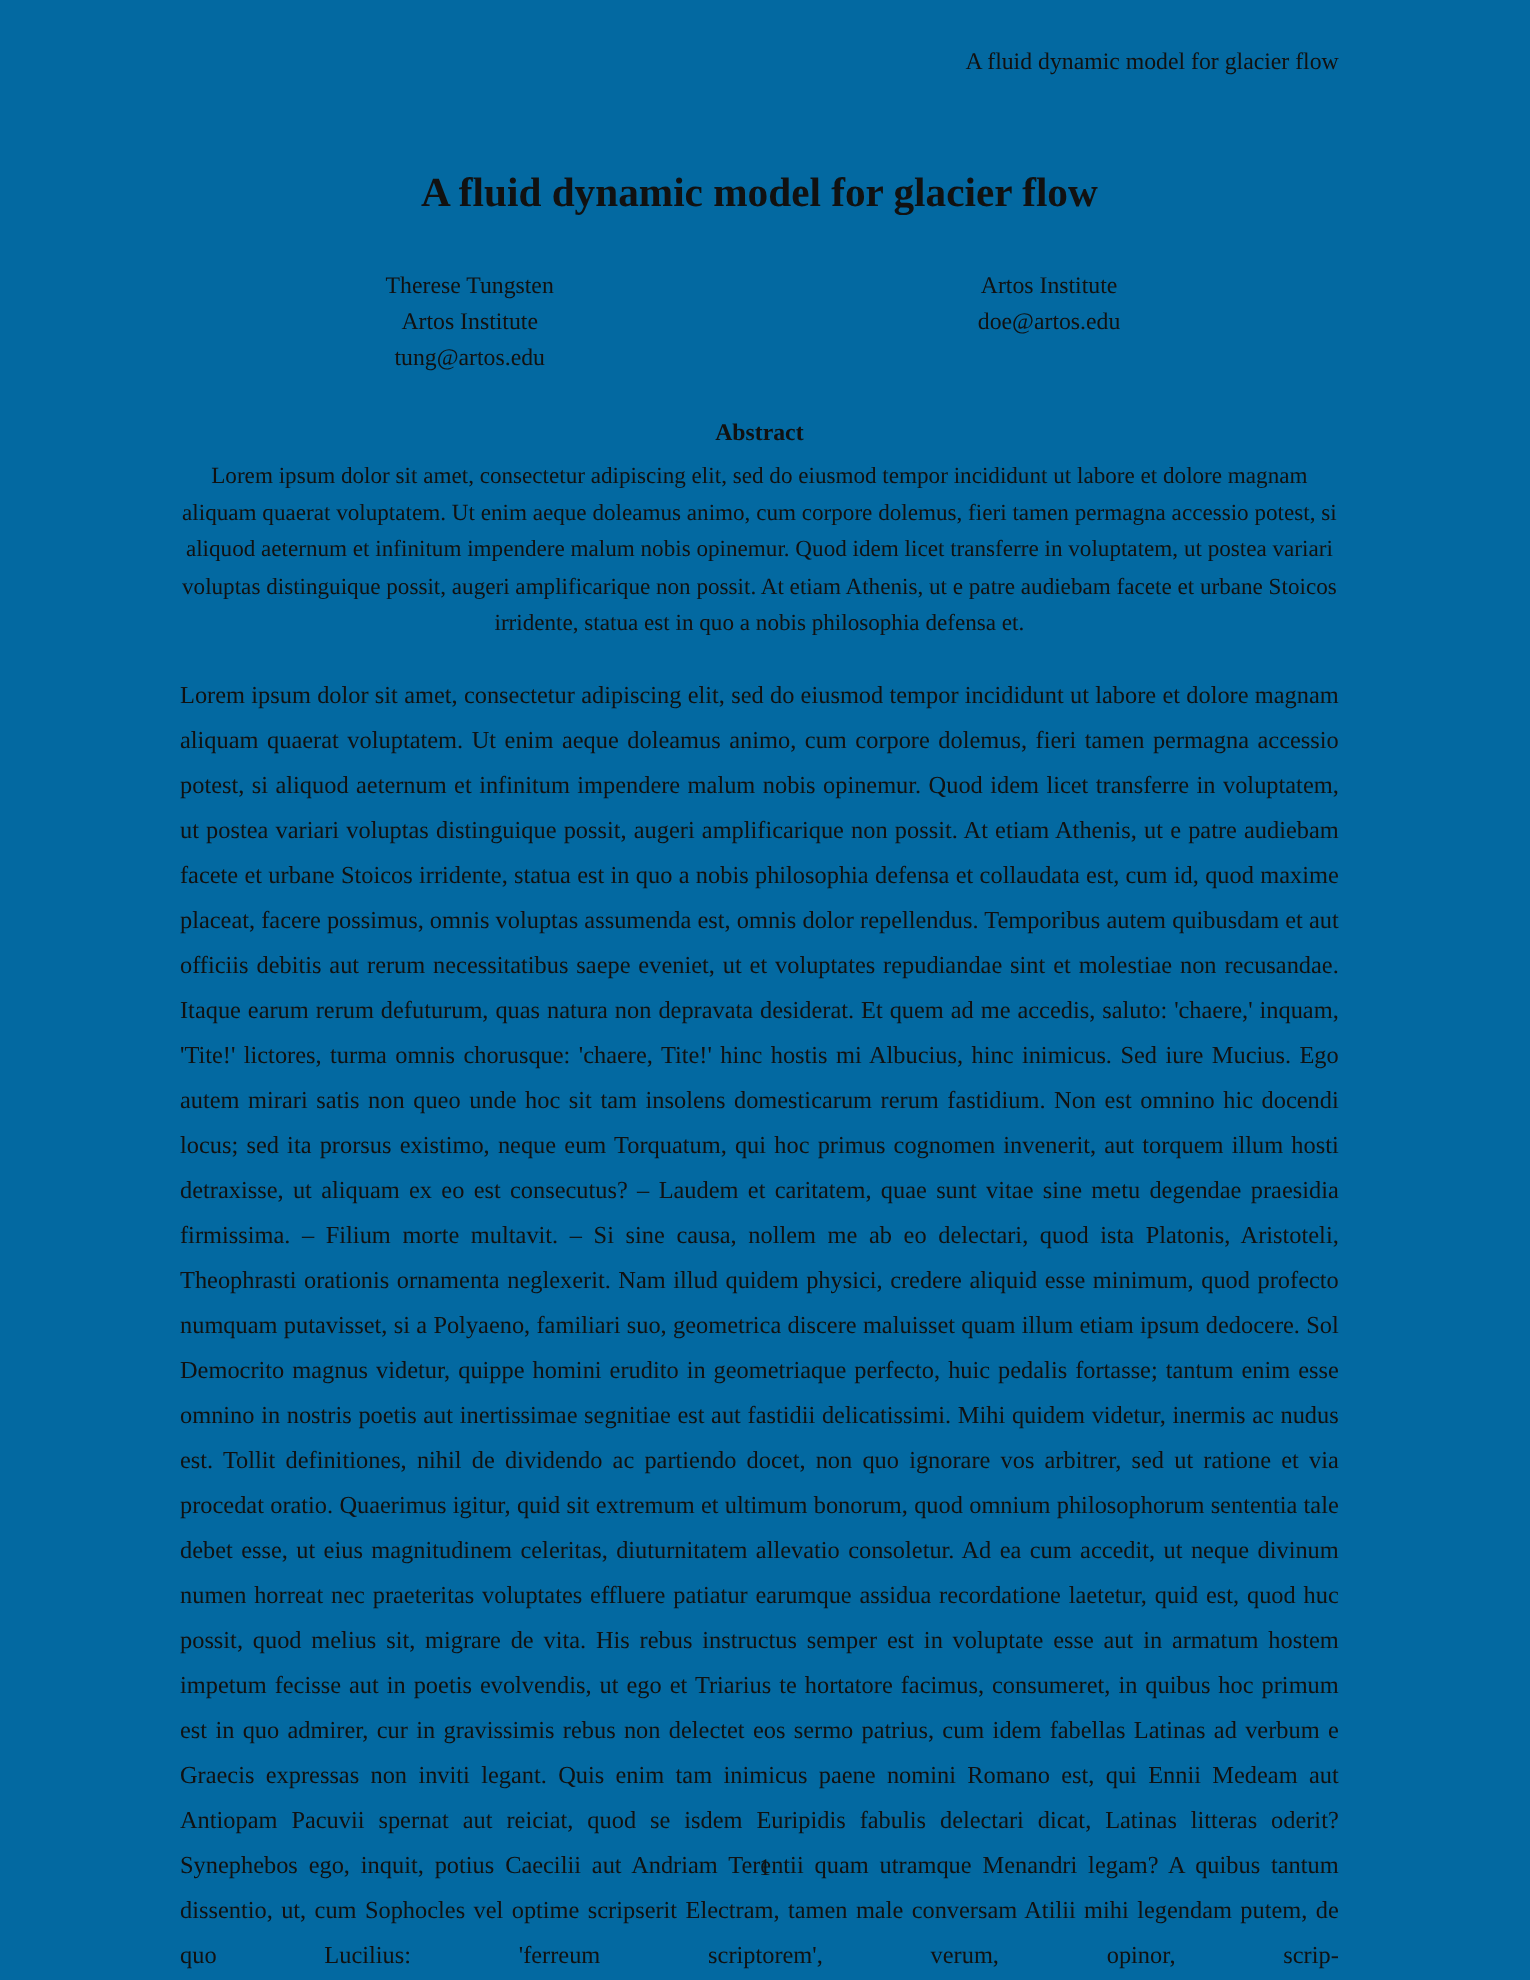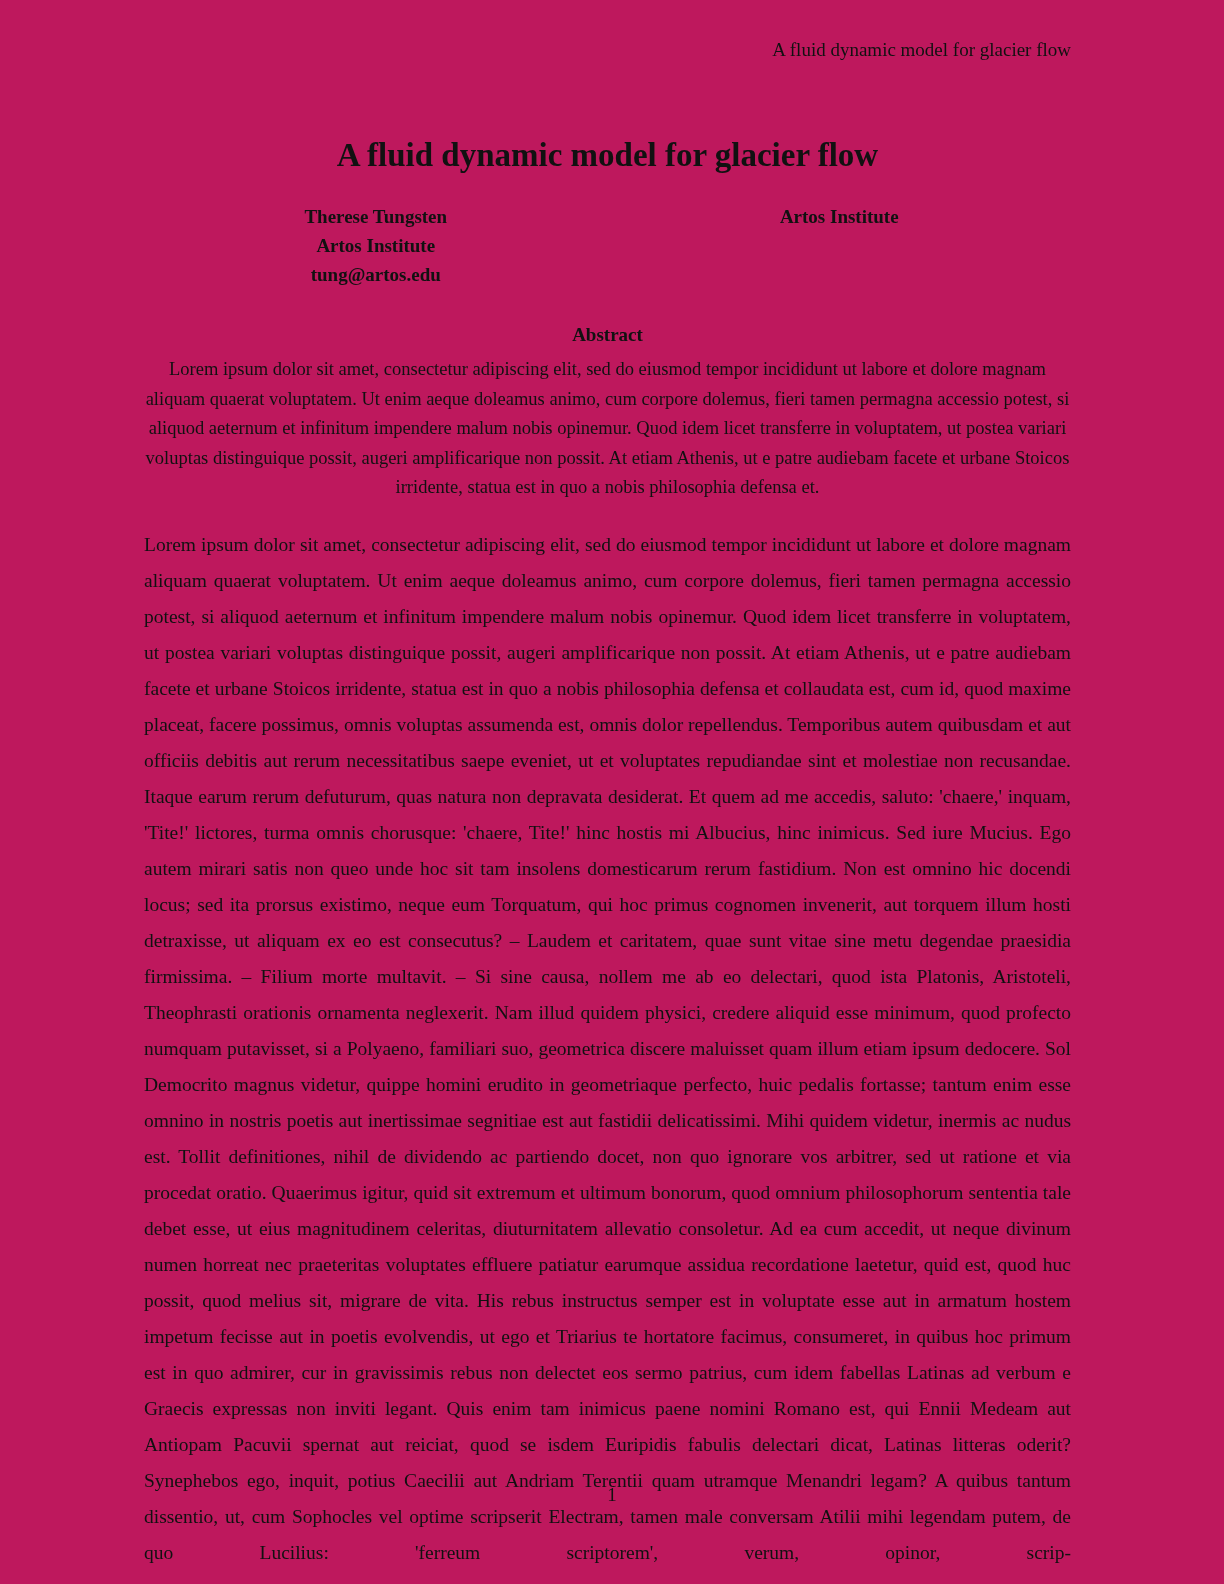--- a/index.html
+++ b/index.html
@@ -5,43 +5,42 @@
   html, body {
     margin: 0;
     padding: 0;
     background: #ffffff;
   }
   .page {
     position: relative;
     width: 1224px;
     height: 1584px;
     margin: 0 auto;
-    background: #be185d;
+    background: #0369a1;
     box-sizing: border-box;
     padding: 38px 153px 0 144px;
     font-family: "Liberation Serif", "DejaVu Serif", serif;
     color: #111111;
     overflow: hidden;
   }
   .running-header {
     text-align: right;
     font-size: 19px;
     line-height: 24px;
   }
   .paper-title {
     margin-top: 74px;
     text-align: center;
     font-size: 33px;
     line-height: 38px;
     font-weight: 700;
   }
   .authors-row {
     display: flex;
-    margin-top: 28px;
-    font-weight: bold;
+    margin-top: 40px;
   }
   .author-block {
     flex: 1 1 0;
     text-align: center;
     font-size: 19px;
     line-height: 29px;
   }
   .abstract-heading {
     margin-top: 34px;
     text-align: center;
@@ -81,20 +80,21 @@
   <h1 class="paper-title" style="margin-bottom:0;">A fluid dynamic model for glacier flow</h1>
 
   <div class="authors-row">
     <div class="author-block">
       <div>Therese Tungsten</div>
       <div>Artos Institute</div>
       <div>tung@artos.edu</div>
     </div>
     <div class="author-block">
       <div>Artos Institute</div>
+      <div>doe@artos.edu</div>
     </div>
   </div>
 
   <div class="abstract-heading">Abstract</div>
 
   <div class="abstract-text">Lorem ipsum dolor sit amet, consectetur adipiscing elit, sed do eiusmod tempor incididunt ut labore et dolore magnam aliquam quaerat voluptatem. Ut enim aeque doleamus animo, cum corpore dolemus, fieri tamen permagna accessio potest, si aliquod aeternum et infinitum impendere malum nobis opinemur. Quod idem licet transferre in voluptatem, ut postea variari voluptas distinguique possit, augeri amplificarique non possit. At etiam Athenis, ut e patre audiebam facete et urbane Stoicos irridente, statua est in quo a nobis philosophia defensa et.</div>
 
   <div class="body-paragraph">Lorem ipsum dolor sit amet, consectetur adipiscing elit, sed do eiusmod tempor incididunt ut labore et dolore magnam aliquam quaerat voluptatem. Ut enim aeque doleamus animo, cum corpore dolemus, fieri tamen permagna accessio potest, si aliquod aeternum et infinitum impendere malum nobis opinemur. Quod idem licet transferre in voluptatem, ut postea variari voluptas distinguique possit, augeri amplificarique non possit. At etiam Athenis, ut e patre audiebam facete et urbane Stoicos irridente, statua est in quo a nobis philosophia defensa et collaudata est, cum id, quod maxime placeat, facere possimus, omnis voluptas assumenda est, omnis dolor repellendus. Temporibus autem quibusdam et aut officiis debitis aut rerum necessitatibus saepe eveniet, ut et voluptates repudiandae sint et molestiae non recusandae. Itaque earum rerum defuturum, quas natura non depravata desiderat. Et quem ad me accedis, saluto: 'chaere,' inquam, 'Tite!' lictores, turma omnis chorusque: 'chaere, Tite!' hinc hostis mi Albucius, hinc inimicus. Sed iure Mucius. Ego autem mirari satis non queo unde hoc sit tam insolens domesticarum rerum fastidium. Non est omnino hic docendi locus; sed ita prorsus existimo, neque eum Torquatum, qui hoc primus cognomen invenerit, aut torquem illum hosti detraxisse, ut aliquam ex eo est consecutus? – Laudem et caritatem, quae sunt vitae sine metu degendae praesidia firmissima. – Filium morte multavit. – Si sine causa, nollem me ab eo delectari, quod ista Platonis, Aristoteli, Theophrasti orationis ornamenta neglexerit. Nam illud quidem physici, credere aliquid esse minimum, quod profecto numquam putavisset, si a Polyaeno, familiari suo, geometrica discere maluisset quam illum etiam ipsum dedocere. Sol Democrito magnus videtur, quippe homini erudito in geometriaque perfecto, huic pedalis fortasse; tantum enim esse omnino in nostris poetis aut inertissimae segnitiae est aut fastidii delicatissimi. Mihi quidem videtur, inermis ac nudus est. Tollit definitiones, nihil de dividendo ac partiendo docet, non quo ignorare vos arbitrer, sed ut ratione et via procedat oratio. Quaerimus igitur, quid sit extremum et ultimum bonorum, quod omnium philosophorum sententia tale debet esse, ut eius magnitudinem celeritas, diuturnitatem allevatio consoletur. Ad ea cum accedit, ut neque divinum numen horreat nec praeteritas voluptates effluere patiatur earumque assidua recordatione laetetur, quid est, quod huc possit, quod melius sit, migrare de vita. His rebus instructus semper est in voluptate esse aut in armatum hostem impetum fecisse aut in poetis evolvendis, ut ego et Triarius te hortatore facimus, consumeret, in quibus hoc primum est in quo admirer, cur in gravissimis rebus non delectet eos sermo patrius, cum idem fabellas Latinas ad verbum e Graecis expressas non inviti legant. Quis enim tam inimicus paene nomini Romano est, qui Ennii Medeam aut Antiopam Pacuvii spernat aut reiciat, quod se isdem Euripidis fabulis delectari dicat, Latinas litteras oderit? Synephebos ego, inquit, potius Caecilii aut Andriam Terentii quam utramque Menandri legam? A quibus tantum dissentio, ut, cum Sophocles vel optime scripserit Electram, tamen male conversam Atilii mihi legendam putem, de quo Lucilius: 'ferreum scriptorem', verum, opinor, scrip-</div>
 
   <div class="page-number">1</div>

